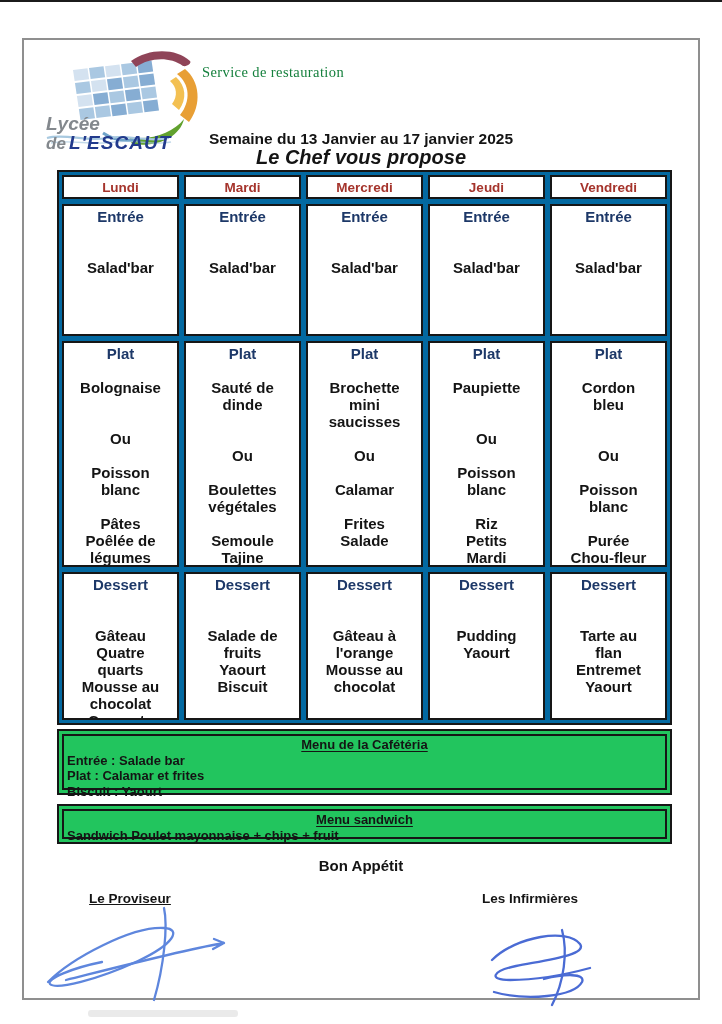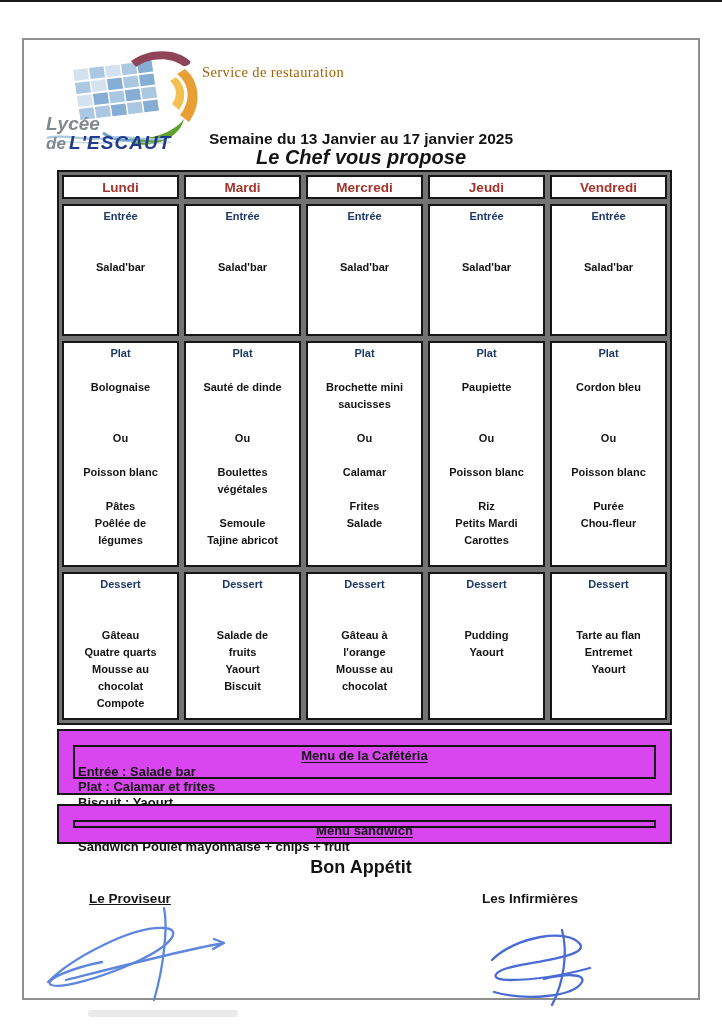--- a/index.html
+++ b/index.html
@@ -20,55 +20,55 @@
   .lg-maroon{fill:var(--logo-maroon,#8f4458);}
   .lg-orange{fill:var(--logo-orange,#e89f35);}
   .lg-yellow{fill:var(--logo-yellow,#f3c052);}
   .lg-green{fill:var(--logo-green,#61a12e);}
   .lg-wave{stroke:var(--logo-wave,#a8c9e0);fill:none;}
   .lg-arc{stroke:#6fa3c8;fill:none;}
   .lg-text-gray{fill:var(--logo-gray,#83888d);font-weight:bold;}
   .lg-text-navy{fill:var(--logo-navy,#223a8c);font-weight:bold;letter-spacing:1px;}
   .service-label{
     position:absolute;left:178px;top:24px;font-family:"Liberation Serif","DejaVu Serif",serif;
-    font-size:14.5px;color:#a16207;letter-spacing:.4px;
+    font-size:14.5px;color:#15803d;letter-spacing:.4px;
   }
   .titles{position:absolute;left:0;top:76px;width:100%;text-align:center;line-height:18px;margin-top:14px;}
   .week-title{font-size:15.5px;font-weight:bold;}
   .week-subtitle{font-size:20px;font-weight:bold;font-style:italic;}
   
   .menu-table{
     position:absolute;left:33px;top:130px;width:615px;height:555px;box-sizing:border-box;
-    border:2px solid var(--border-black,#161616);padding:3px;background:#737373;
+    border:2px solid var(--border-black,#161616);padding:3px;background:#0369a1;
     display:grid;grid-template-columns:repeat(5,1fr);grid-template-rows:24px 132px 226px 1fr;gap:5px;
   }
   .cell{
     box-sizing:border-box;border:2px solid var(--border-black,#161616);background:#fff;
     text-align:center;font-weight:bold;overflow:hidden;
   }
   .day-cell{
     display:flex;align-items:center;justify-content:center;
     color:var(--day-red,#a5342c);font-size:13.5px;
   }
-  .body-cell{font-size:11px;line-height:17px;padding:2px 16px;}
+  .body-cell{font-size:15px;line-height:17px;padding:2px 16px;}
   .body-cell .cell-line:first-child{color:var(--section-navy,#1d3868);}
   
   .wide-box{
     position:absolute;left:33px;width:615px;box-sizing:border-box;
-    border:2px solid var(--border-black,#161616);padding:14px;background:#d946ef;
+    border:2px solid var(--border-black,#161616);padding:3px;background:#22c55e;
   }
   .wide-inner{border:2px solid var(--border-black,#161616);box-sizing:border-box;height:100%;
     font-weight:bold;font-size:13px;line-height:15.5px;padding:1px 3px 2px 3px;}
   .cafeteria-box{top:689px;height:66px;}
   .sandwich-box{top:764px;height:40px;}
   .box-title{text-align:center;}
   .box-title span{text-decoration:underline;text-underline-offset:2px;}
   .box-line{text-align:left;}
   
-  .bon-appetit{position:absolute;left:0;top:817px;width:100%;text-align:center;font-weight:bold;font-size:18px;}
+  .bon-appetit{position:absolute;left:0;top:817px;width:100%;text-align:center;font-weight:bold;font-size:15px;}
   .signatory{position:absolute;top:851px;width:140px;text-align:center;font-weight:bold;font-size:13.5px;}
   .signatory.left{left:36px;text-decoration:underline;}
   .signatory.right{left:436px;}
   .signature{position:absolute;}
   .sig-left{left:18px;top:866px;width:202px;height:96px;}
   .sig-right{left:452px;top:882px;width:142px;height:86px;}
   .sig-stroke{fill:none;stroke:var(--signature-blue,#4a6bd4);stroke-width:2.3;stroke-linecap:round;stroke-linejoin:round;}
   .sig-stroke.light{stroke:#5e86dd;}
 </style>
 </head>

